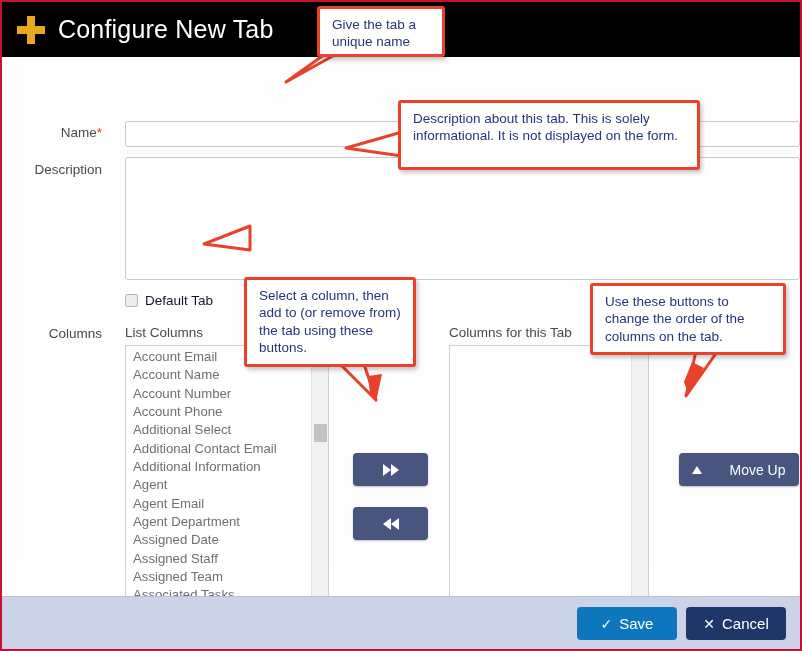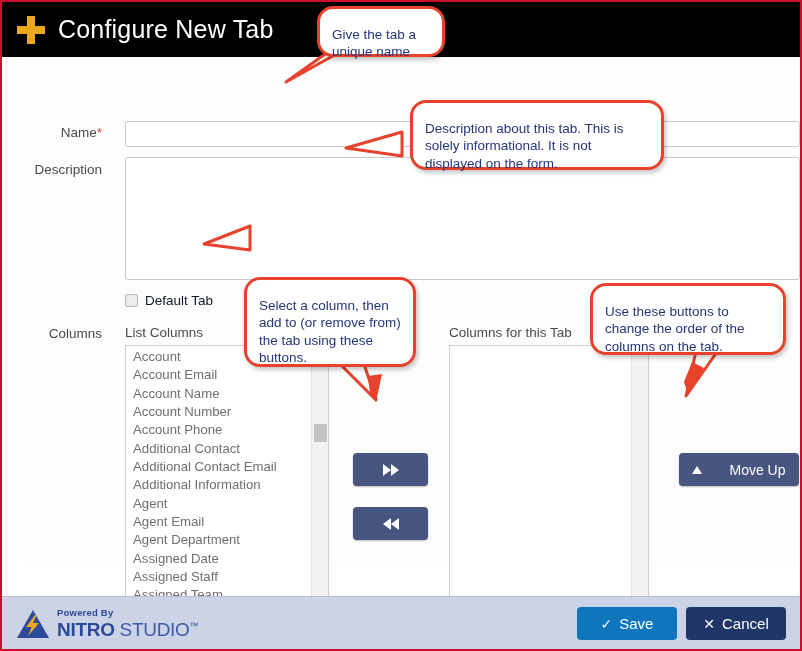--- a/index.html
+++ b/index.html
@@ -212,34 +212,34 @@
   }
   #btn-save   { background: #0e76bc; }
   #btn-cancel { background: #1f3668; }
   .glyph { font-size: 14px; line-height: 1; }
 
   
   .callout {
     position: absolute;
     background: #ffffff;
     border: 3px solid #e8412c;
-    border-radius: 16px;
+    border-radius: 3px;
     color: #26357a;
     font-size: 13.5px;
     line-height: 1.28;
-    padding: 17px 12px;
+    padding: 7px 12px;
     box-sizing: border-box;
     box-shadow: 2px 3px 4px rgba(0,0,0,.22);
     z-index: 30;
   }
   .tail { position: absolute; z-index: 29; }
   .tail svg { display: block; overflow: visible; }
 
   #callout-name { left: 315px; top: 4px; width: 128px; height: 51px; }
-  #callout-desc { left: 408px; top: 98px; width: 254px; height: 70px; }
+  #callout-desc { left: 396px; top: 98px; width: 302px; height: 70px; }
   #callout-default { left: 238px; top: 206px; width: 322px; height: 52px; }
   #callout-select { left: 242px; top: 275px; width: 172px; height: 90px; }
   #callout-order { left: 588px; top: 281px; width: 196px; height: 72px; }
 </style>
 </head>
 <body>
 
 <div id="app">
 
   <div class="titlebar">
@@ -260,26 +260,25 @@
       <div class="chk-label">Default Tab</div>
     </div>
 
     <div class="lbl" style="left:0px; top:269px;">Columns</div>
 
     <div class="col-head" id="list-columns-head">List Columns</div>
     <div class="col-head" id="tab-columns-head">Columns for this Tab</div>
 
     <div class="listbox" id="list-columns-box">
       <ul class="lb-items" id="list-columns-items">
-          <li>Account</li>
           <li>Account Email</li>
           <li>Account Name</li>
           <li>Account Number</li>
           <li>Account Phone</li>
-          <li>Additional Contact</li>
+          <li>Additional Select</li>
           <li>Additional Contact Email</li>
           <li>Additional Information</li>
           <li>Agent</li>
           <li>Agent Email</li>
           <li>Agent Department</li>
           <li>Assigned Date</li>
           <li>Assigned Staff</li>
           <li>Assigned Team</li>
           <li>Associated Tasks</li>
           <li>Attachments</li>
@@ -314,32 +313,20 @@
         </span>
     </button>
 
     <button class="move-btn" id="btn-move-up">
       <span class="caret up"></span>
       <span>Move Up</span>
     </button>
   </div>
 
   <div class="footer">
-    <div class="logo">
-      <div class="logo-mark">
-        <svg width="34" height="30" viewBox="0 0 34 30">
-          <polygon points="17,1 33,29 1,29" fill="#2d4a9a"></polygon>
-          <polygon points="19,6 10,18 15.5,18 12,27 23,14 17,14 20.5,6" fill="#eaa81e"></polygon>
-        </svg>
-      </div>
-      <div class="logo-words">
-        <div class="powered">Powered By</div>
-        <div class="brand"><b>NITRO</b><span class="studio"> STUDIO</span><sup>™</sup></div>
-      </div>
-    </div>
 
     <div class="footer-actions">
       <button class="act-btn" id="btn-save">
         <span class="glyph">✓</span>
         <span>Save</span>
       </button>
       <button class="act-btn" id="btn-cancel">
         <span class="glyph">✕</span>
         <span>Cancel</span>
       </button>

